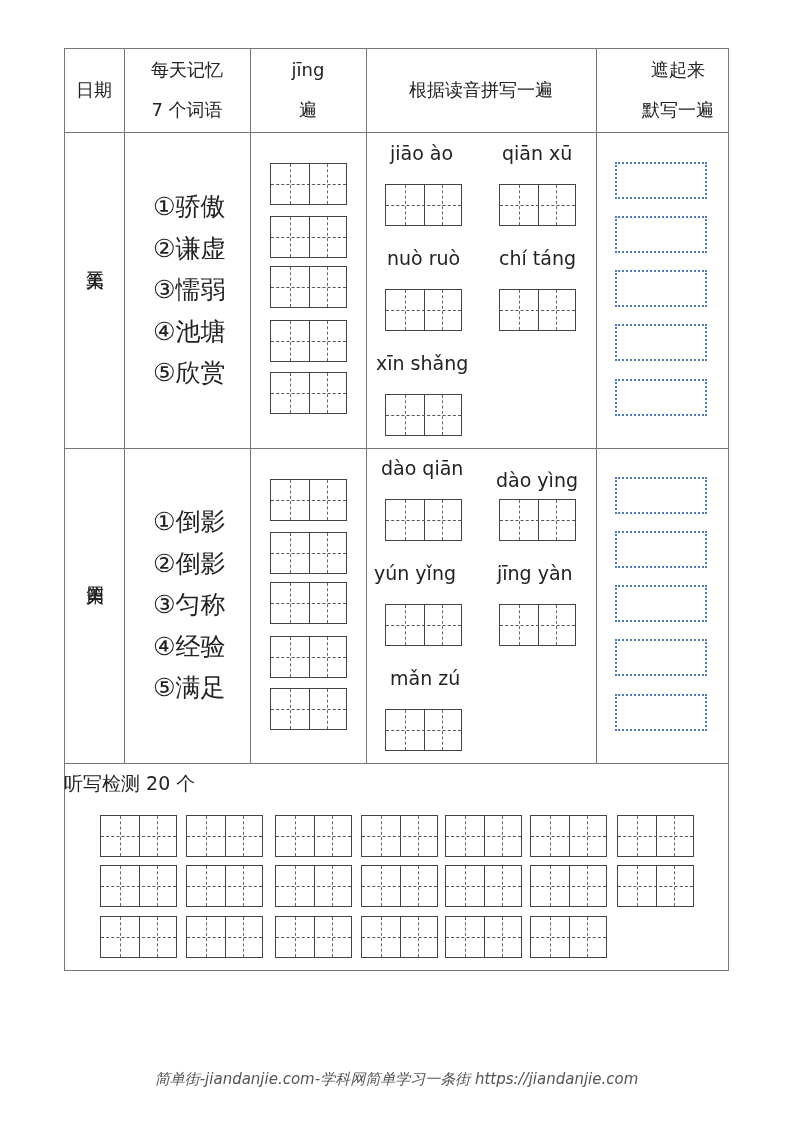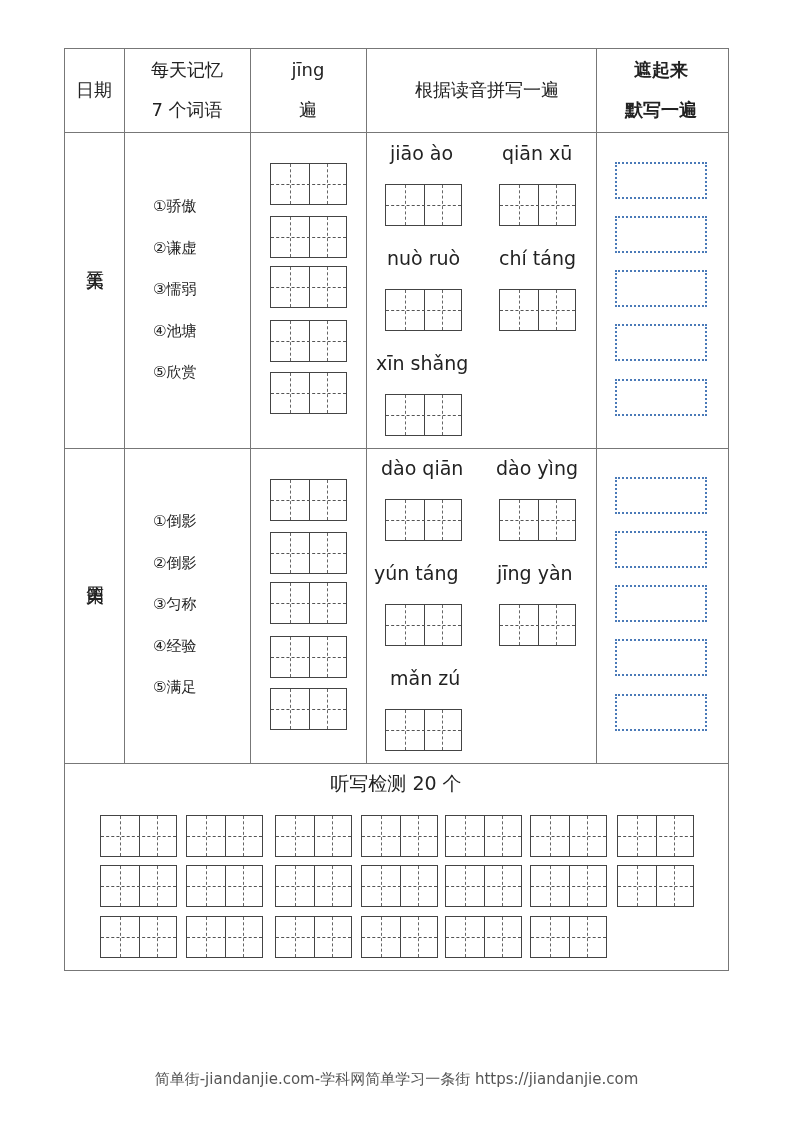--- a/index.html
+++ b/index.html
@@ -3,30 +3,30 @@
 <meta charset="utf-8">
 <style>
   html, body { margin: 0; padding: 0; background: #ffffff; }
   body { width: 793px; height: 1122px; position: relative; overflow: hidden;
          font-family: "DejaVu Sans", "Liberation Sans", sans-serif; color: #222; }
   .line-v { position: absolute; width: 1px; background: #777; }
   .line-h { position: absolute; height: 1px; background: #777; }
   .hdr { position: absolute; display: flex; flex-direction: column; align-items: center; justify-content: center;
          font-size: 18px; line-height: 40px; color: #222; text-align: center; }
   .day { position: absolute; writing-mode: vertical-rl; text-orientation: upright; font-size: 18px; letter-spacing: 1px; color: #222; }
-  .words { position: absolute; font-size: 15px; line-height: 41.5px; color: #222; }
+  .words { position: absolute; font-size: 25px; line-height: 41.5px; color: #222; }
   .tian { position: absolute; width: 77px; height: 42px; border: 1px solid #444; box-sizing: border-box; }
   .tian::before { content: ""; position: absolute; left: 50%; top: 0; bottom: 0; width: 1px; background: #444; }
   .tian .hd { position: absolute; left: 0; right: 0; top: 50%; border-top: 1px dashed #555; }
   .tian .vd1 { position: absolute; top: 0; bottom: 0; left: 25%; border-left: 1px dashed #666; }
   .tian .vd2 { position: absolute; top: 0; bottom: 0; left: 75%; border-left: 1px dashed #666; }
   .pinyin { position: absolute; font-size: 19px; color: #222; white-space: nowrap; }
   .cover { position: absolute; width: 92px; height: 37px; border: 2px dotted #4a7ab8; box-sizing: border-box; }
-  .dict-title { position: absolute; font-size: 19px; color: #222; width: 664px; text-align: center; }
-  .footer { position: absolute; left: 0; width: 793px; text-align: center; font-size: 15px; color: #555; }
+  .dict-title { position: absolute; font-size: 19px; color: #222; width: 664px; }
+  .footer { position: absolute; left: 0; width: 793px; text-align: center; font-size: 15px; color: #555; font-style: italic; }
 </style>
 </head>
 <body>
 
 <div id="page">
 
   <div>
     <div class="line-h" style="left:64px;top:48px;width:665px;"></div>
     <div class="line-h" style="left:64px;top:132px;width:665px;"></div>
     <div class="line-h" style="left:64px;top:448px;width:665px;"></div>
@@ -44,24 +44,24 @@
     <span>日期</span>
   </div>
   <div class="hdr" style="left:124px;top:48px;width:126px;height:84px;">
     <span>每天记忆</span>
     <span>7 个词语</span>
   </div>
   <div class="hdr" style="left:250px;top:48px;width:116px;height:84px;">
     <span>jīng</span>
     <span>遍</span>
   </div>
-  <div class="hdr" style="left:366px;top:48px;width:230px;height:84px;margin-left:6px;">
+  <div class="hdr" style="left:366px;top:48px;width:230px;height:84px;">
     <span>根据读音拼写一遍</span>
   </div>
-  <div class="hdr" style="left:595px;top:48px;width:132px;height:84px;font-weight:bold;">
+  <div class="hdr" style="left:612px;top:48px;width:132px;height:84px;">
     <span>遮起来</span>
     <span>默写一遍</span>
   </div>
 
   <div>
     <div class="day" style="left:83px;top:257px;">第三天</div>
     <div class="words" style="left:153px;top:186px;">
       <div>①骄傲</div>
       <div>②谦虚</div>
       <div>③懦弱</div>
@@ -161,32 +161,32 @@
         <i class="hd"></i>
         <i class="vd1"></i>
         <i class="vd2"></i>
       </div>
     <div class="tian" style="left:270px;top:688px;">
         <i class="hd"></i>
         <i class="vd1"></i>
         <i class="vd2"></i>
       </div>
     <div class="pinyin" style="left:381px;top:457px;">dào qiān</div>
-    <div class="pinyin" style="left:496px;top:457px;">dào yìng</div>
+    <div class="pinyin" style="left:496px;top:469px;">dào yìng</div>
     <div class="tian" style="left:385px;top:499px;">
         <i class="hd"></i>
         <i class="vd1"></i>
         <i class="vd2"></i>
       </div>
     <div class="tian" style="left:499px;top:499px;">
         <i class="hd"></i>
         <i class="vd1"></i>
         <i class="vd2"></i>
       </div>
-    <div class="pinyin" style="left:374px;top:562px;">yún táng</div>
+    <div class="pinyin" style="left:374px;top:562px;">yún yǐng</div>
     <div class="pinyin" style="left:497px;top:562px;">jīng yàn</div>
     <div class="tian" style="left:385px;top:604px;">
         <i class="hd"></i>
         <i class="vd1"></i>
         <i class="vd2"></i>
       </div>
     <div class="tian" style="left:499px;top:604px;">
         <i class="hd"></i>
         <i class="vd1"></i>
         <i class="vd2"></i>

